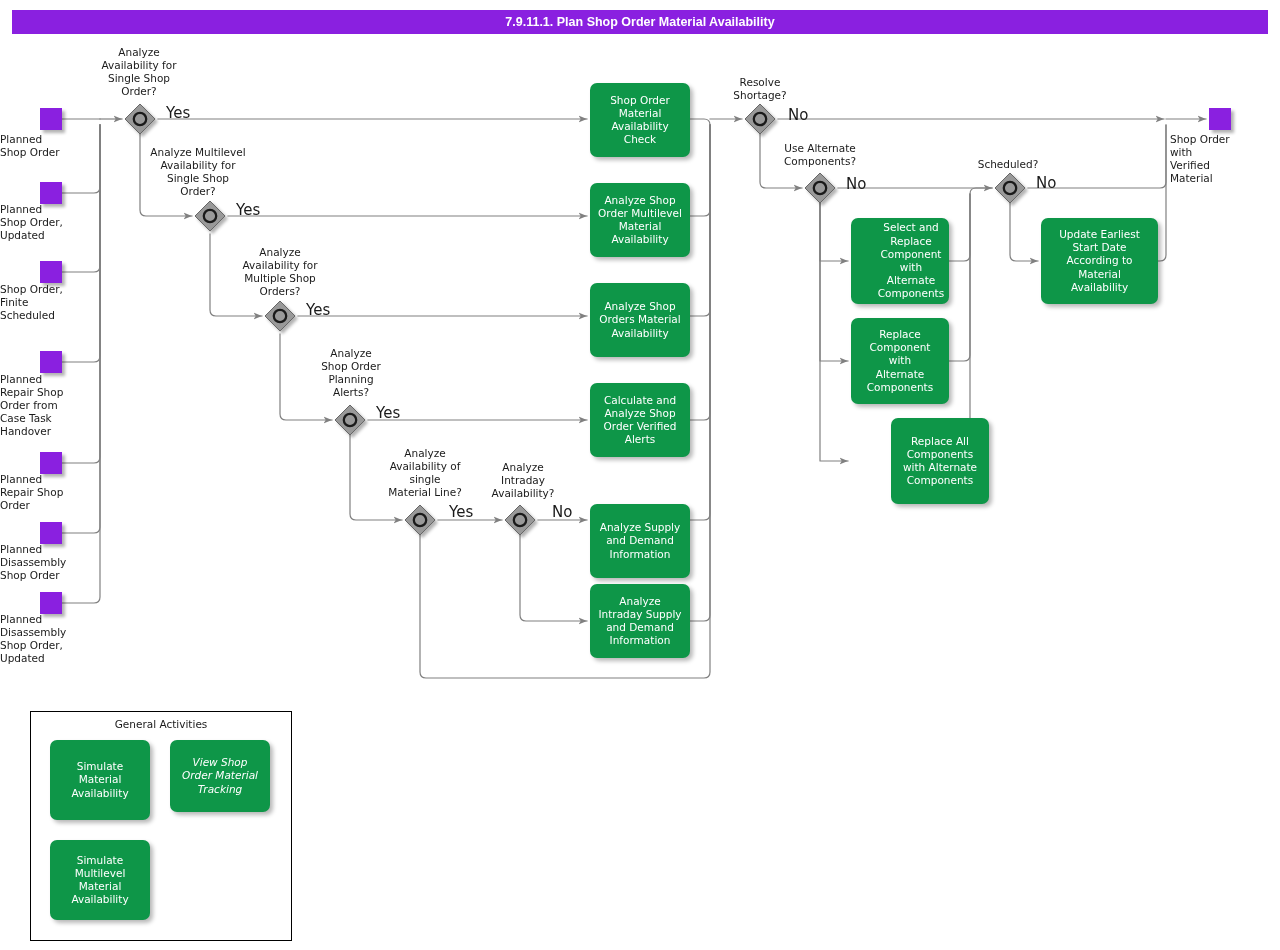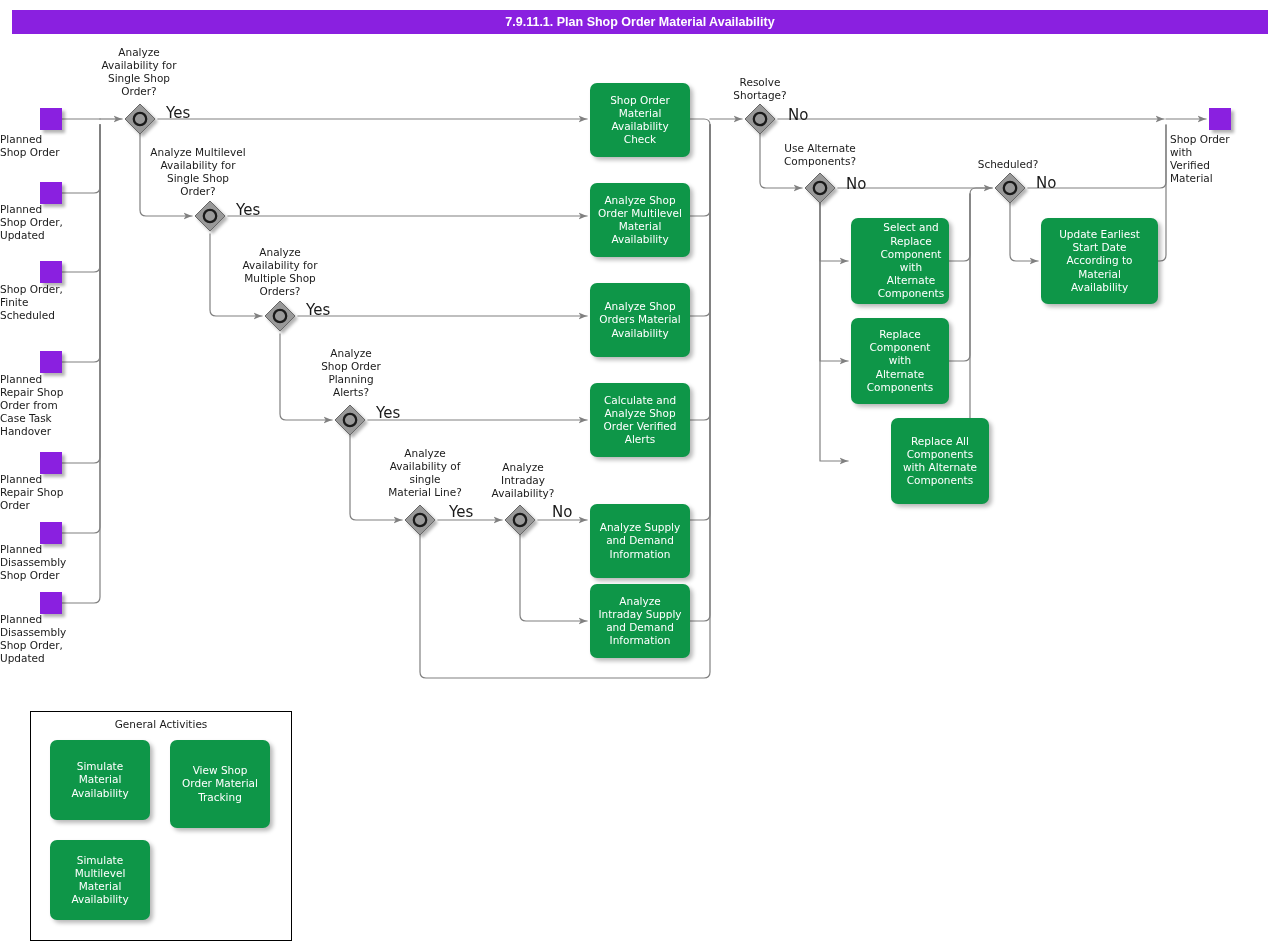--- a/index.html
+++ b/index.html
@@ -354,21 +354,21 @@
 Start Date
 According to
 Material
 Availability</div>
 
   <div class="group-box" style="left:30px; top:711px; width:262px; height:230px;"></div>
   <div class="group-title" style="left:30px; top:718px; width:262px;">General Activities</div>
   <div class="task" style="left:50px;  top:740px; width:100px; height:80px;">Simulate
 Material
 Availability</div>
-  <div class="task" style="left:170px; top:740px; width:100px; height:88px;">View Shop
+  <div class="task" style="left:170px; top:740px; width:100px; height:72px;font-style:italic;">View Shop
 Order Material
 Tracking</div>
   <div class="task" style="left:50px;  top:840px; width:100px; height:80px;">Simulate
 Multilevel
 Material
 Availability</div>
 
 </div>
 
 </body></html>

